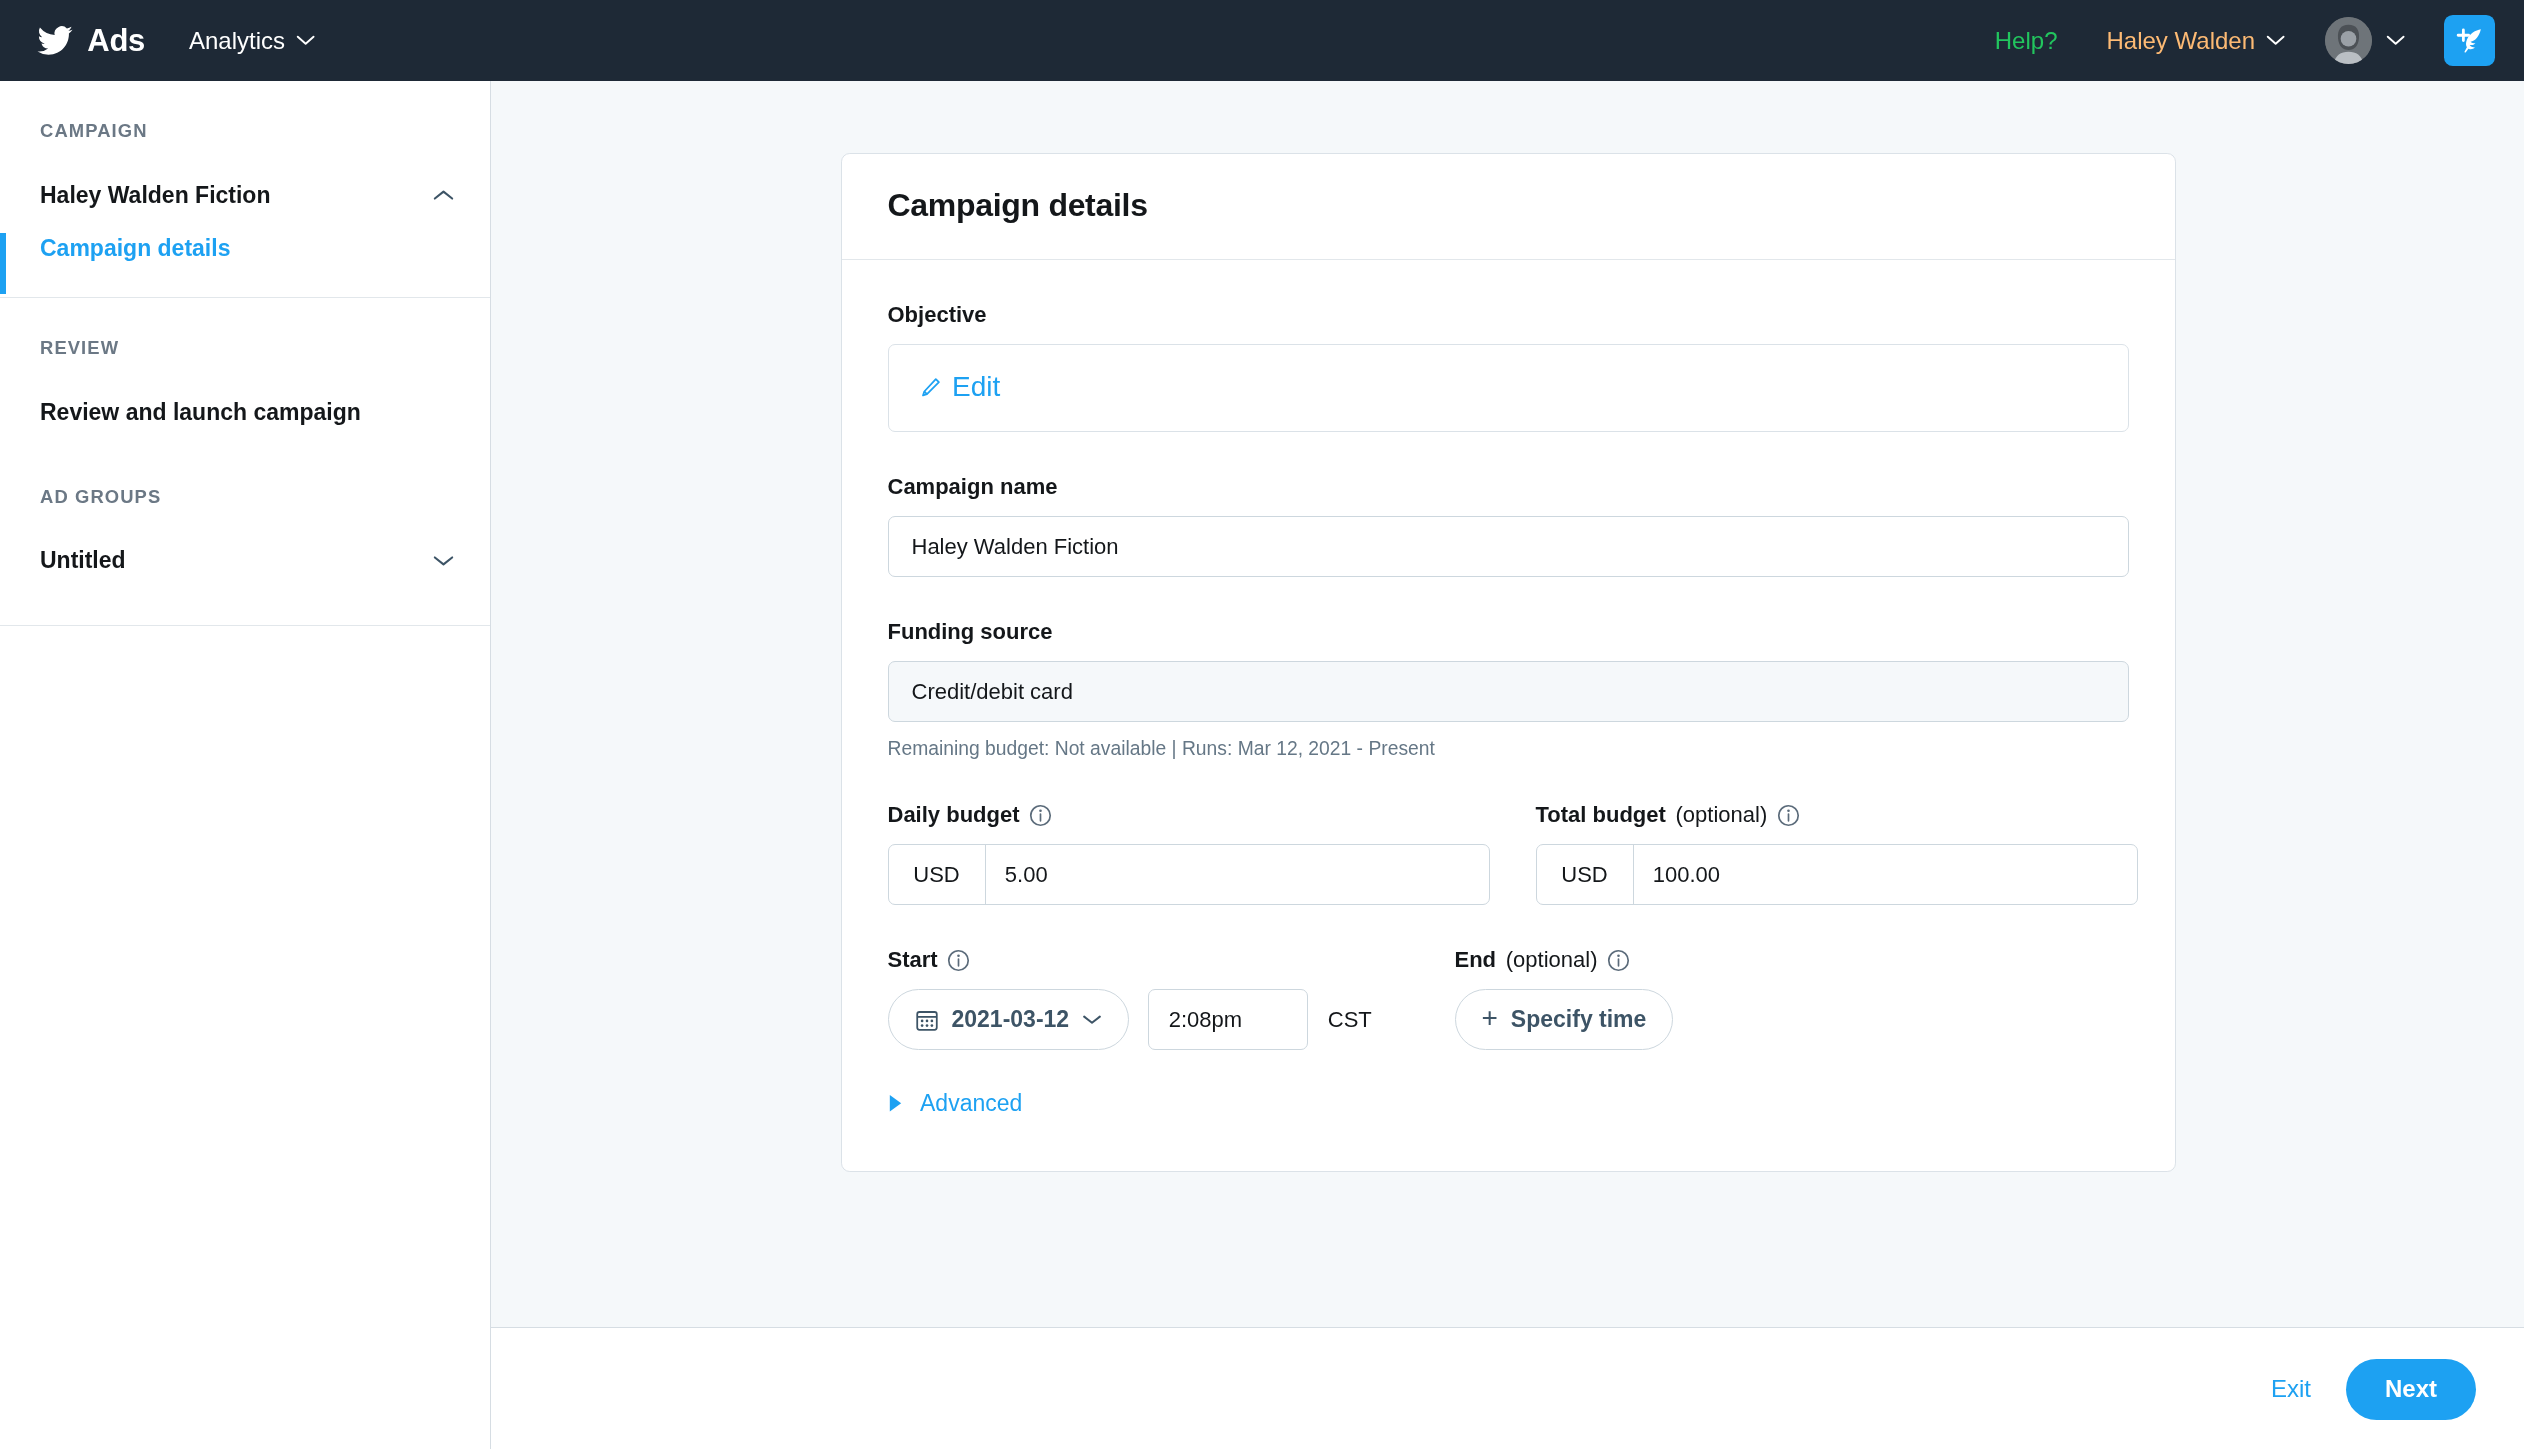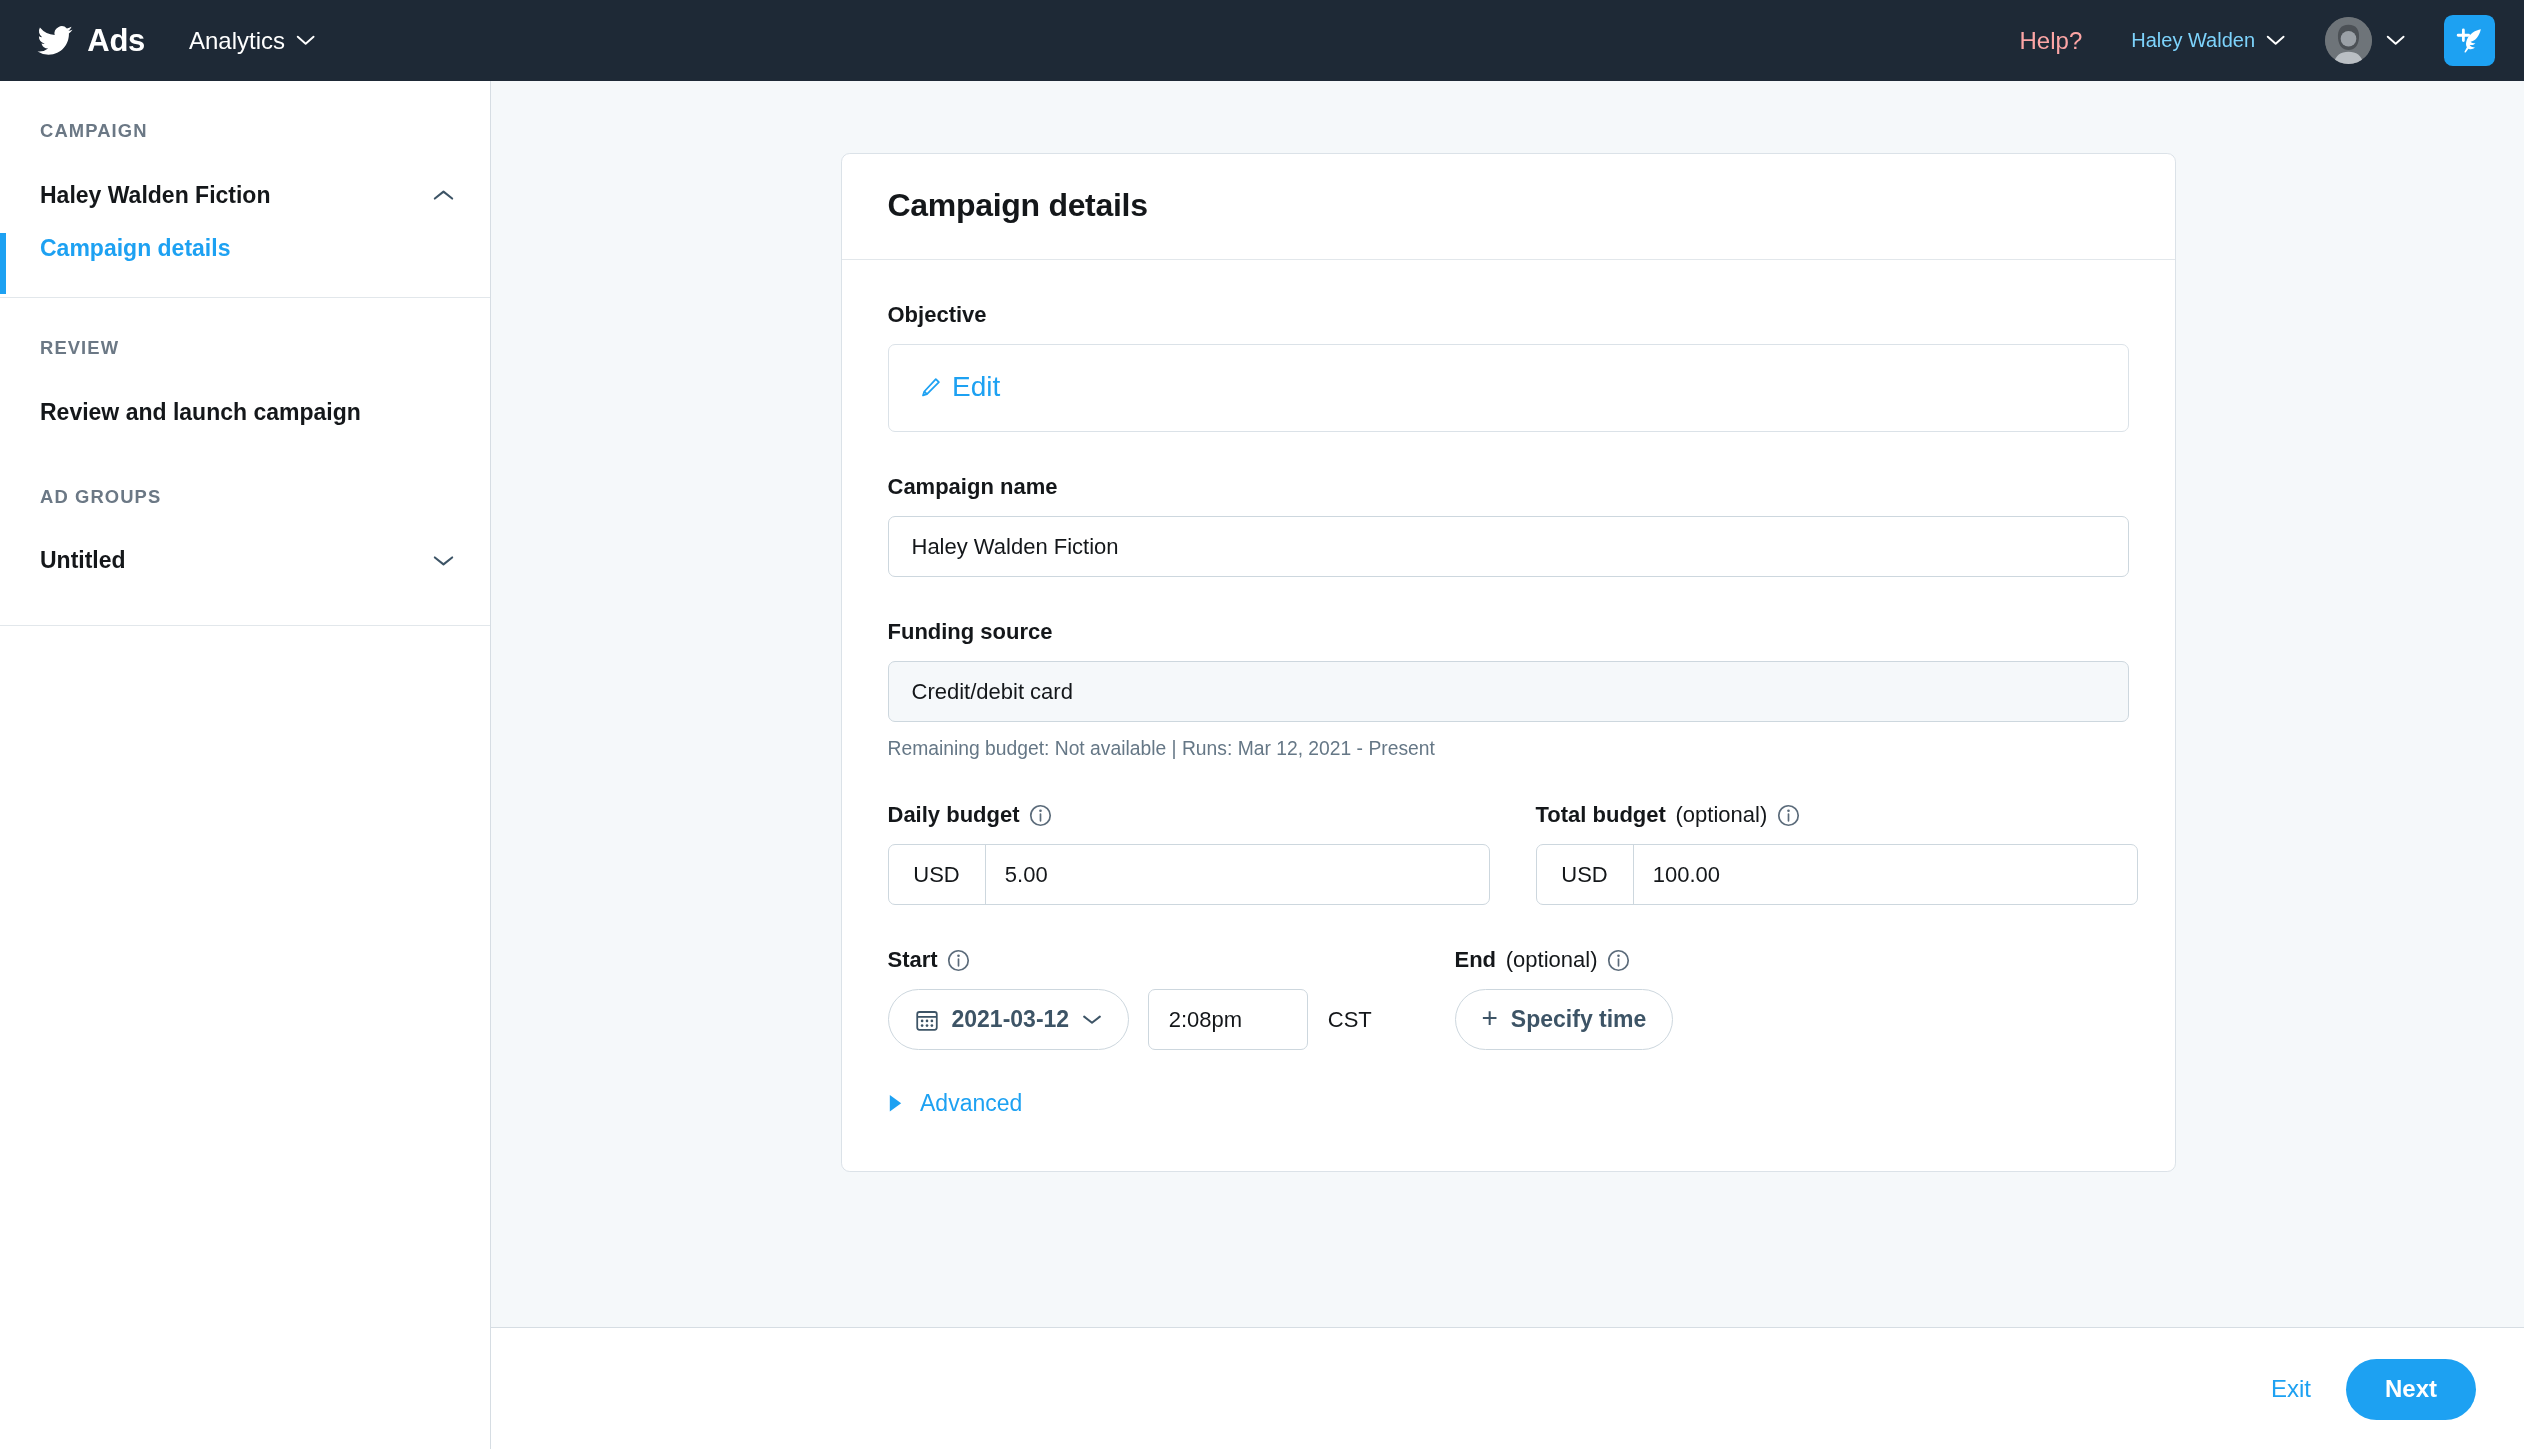--- a/index.html
+++ b/index.html
@@ -46,28 +46,28 @@
     align-items: center;
     gap: 11.4px;
     cursor: pointer;
   }
   .spacer { flex: 1; }
   .topbar-right {
     display: flex;
     align-items: center;
   }
   .help-link {
-    color: #fca5a5;
+    color: #22c55e;
     font-size: 24px;
     cursor: pointer;
     margin-right: 49px;
   }
   .account-menu {
-    color: #7dd3fc;
-    font-size: 20px;
+    color: #fdba74;
+    font-size: 24px;
     display: flex;
     align-items: center;
     gap: 11.4px;
     cursor: pointer;
     margin-right: 39px;
   }
   .avatar-menu {
     display: flex;
     align-items: center;
     gap: 14px;

